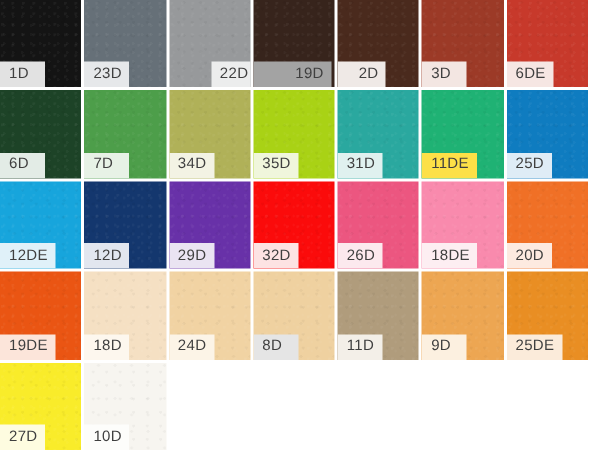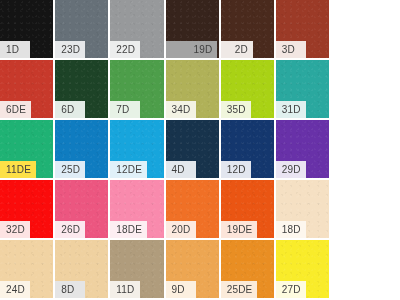--- a/index.html
+++ b/index.html
@@ -10,24 +10,24 @@
   }
   body {
     width: 400px;
     height: 300px;
     overflow: hidden;
     font-family: "Liberation Sans", sans-serif;
   }
 
   #swatch-grid {
     display: grid;
-    grid-template-columns: repeat(6, 1fr);
+    grid-template-columns: repeat(7, 1fr);
     grid-template-rows: repeat(5, 1fr);
     gap: 2px 2px;
-    width: 329px;
+    width: 392px;
     height: 300px;
     box-sizing: border-box;
     background: #ffffff;
   }
 
   .swatch {
     position: relative;
     overflow: hidden;
     box-sizing: border-box;
   }
@@ -74,21 +74,21 @@
 <body>
 
 <div id="swatch-grid">
     <div class="swatch filled" style="background-color: rgb(20, 20, 20);">
       <span class="swatch-label" style="background-color: rgb(226, 226, 226); color: rgb(63, 63, 63);">1D</span>
     </div>
     <div class="swatch filled" style="background-color: rgb(102, 112, 120);">
       <span class="swatch-label" style="background-color: rgb(230, 232, 234); color: rgb(63, 63, 63);">23D</span>
     </div>
     <div class="swatch filled" style="background-color: rgb(151, 153, 155);">
-      <span class="swatch-label" style="background-color: rgb(236, 237, 237); color: rgb(63, 63, 63);">22D</span>
+      <span class="swatch-label" style="background-color: rgb(236, 237, 237); color: rgb(63, 63, 63); margin-left: 28px;">22D</span>
     </div>
     <div class="swatch filled" style="background-color: rgb(55, 36, 28);">
       <span class="swatch-label" style="background-color: #a3a3a3; color: rgb(63, 63, 63); padding-left: 28px;">19D</span>
     </div>
     <div class="swatch filled" style="background-color: rgb(74, 42, 29);">
       <span class="swatch-label" style="background-color: rgb(239, 233, 230); color: rgb(63, 63, 63); padding-left: 14px;">2D</span>
     </div>
     <div class="swatch filled" style="background-color: rgb(156, 58, 39);">
       <span class="swatch-label" style="background-color: rgb(243, 230, 226); color: rgb(63, 63, 63);">3D</span>
     </div>
@@ -111,23 +111,20 @@
       <span class="swatch-label" style="background-color: rgb(224, 241, 239); color: rgb(63, 63, 63);">31D</span>
     </div>
     <div class="swatch filled" style="background-color: rgb(31, 178, 116);">
       <span class="swatch-label" style="background-color: #fde047; color: rgb(63, 63, 63);">11DE</span>
     </div>
     <div class="swatch filled" style="background-color: rgb(15, 124, 192);">
       <span class="swatch-label" style="background-color: rgb(223, 236, 246); color: rgb(63, 63, 63);">25D</span>
     </div>
     <div class="swatch filled" style="background-color: rgb(23, 165, 220);">
       <span class="swatch-label" style="background-color: rgb(224, 241, 249); color: rgb(63, 63, 63);">12DE</span>
-    </div>
-    <div class="swatch filled" style="background-color: rgb(23, 51, 76);">
-      <span class="swatch-label" style="background-color: rgb(226, 231, 236); color: rgb(63, 63, 63);">4D</span>
     </div>
     <div class="swatch filled" style="background-color: rgb(20, 55, 110);">
       <span class="swatch-label" style="background-color: rgb(226, 230, 239); color: rgb(63, 63, 63);">12D</span>
     </div>
     <div class="swatch filled" style="background-color: rgb(104, 49, 168);">
       <span class="swatch-label" style="background-color: rgb(234, 228, 242); color: rgb(63, 63, 63);">29D</span>
     </div>
     <div class="swatch filled" style="background-color: rgb(251, 11, 11);">
       <span class="swatch-label" style="background-color: rgb(253, 227, 227); color: rgb(63, 63, 63);">32D</span>
     </div>

